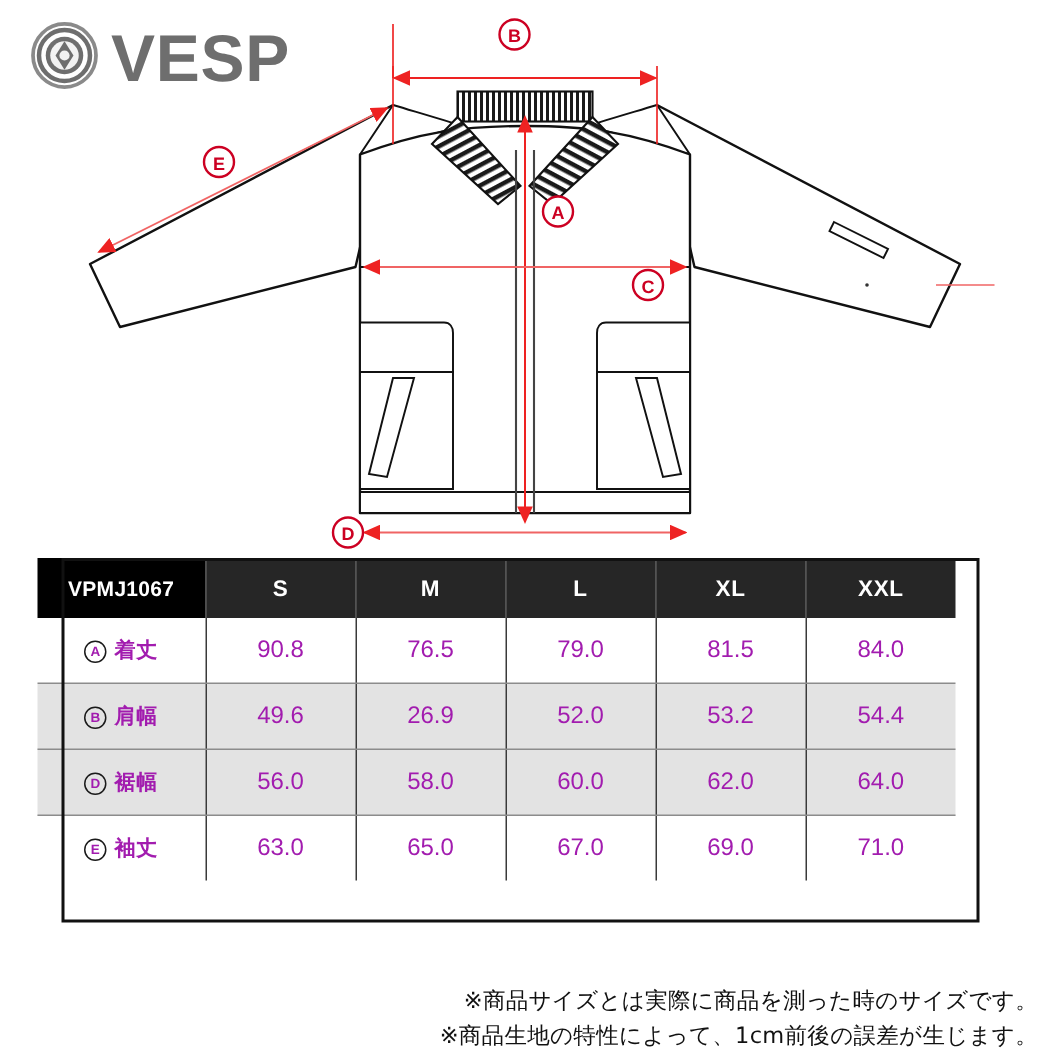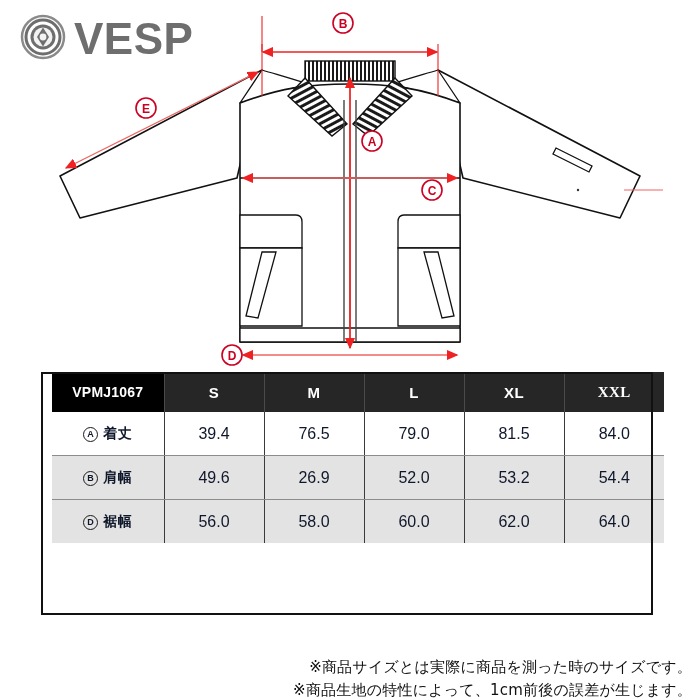--- a/index.html
+++ b/index.html
@@ -30,21 +30,21 @@
     position: absolute;
     left: 0;
     top: 0;
     width: 700px;
     height: 372px;
   }
 
   
   #size-table-wrap {
     position: absolute;
-    left: 52px;
+    left: 25px;
     top: 372px;
     width: 556px;
   }
   table#size-table {
     border-collapse: collapse;
     table-layout: fixed;
     width: 612px;
     background: #fff;
   }
   table#size-table col.c-label { width: 112px; }
@@ -53,32 +53,32 @@
   #size-table thead th {
     background: #262626;
     color: #ffffff;
     font-size: 15px;
     font-weight: bold;
     height: 38px;
     text-align: center;
     border-right: 1px solid #4a4a4a;
     letter-spacing: 0.4px;
   }
-  #size-table thead th:last-child { border-right: none; font-family: Liberation Serif, serif; }
+  #size-table thead th:last-child { border-right: none; }
   #size-table thead th.code-cell {
     background: #000000;
     font-size: 14px;
     letter-spacing: 0.2px;
   }
 
   #size-table tbody td {
     height: 41px;
     text-align: center;
     font-size: 16px;
-    color: #0f172a;
+    color: #a21caf;
     border-right: 1px solid #3a3a3a;
     border-bottom: 1px solid #8c8c8c;
     background: #ffffff;
     white-space: nowrap;
   }
   #size-table tbody td:last-child { border-right: none; }
   #size-table tbody tr.alt td { background: #e3e3e3; margin-top: 26px; }
   #size-table tbody tr:last-child td { border-bottom: none; }
 
   #size-table tbody td.row-label {
@@ -268,21 +268,21 @@
         <th>L</th>
         <th>XL</th>
         <th>XXL</th>
       </tr>
     </thead>
     <tbody>
       <tr>
         <td class="row-label">
           <span class="marker-circle">A</span><span>着丈</span>
         </td>
-        <td>39.4</td>
+        <td>90.8</td>
         <td>76.5</td>
         <td>79.0</td>
         <td>81.5</td>
         <td>84.0</td>
       </tr>
       <tr class="alt">
         <td class="row-label">
           <span class="marker-circle">B</span><span>肩幅</span>
         </td>
         <td>49.6</td>
@@ -294,20 +294,30 @@
       <tr class="alt">
         <td class="row-label">
           <span class="marker-circle">D</span><span>裾幅</span>
         </td>
         <td>56.0</td>
         <td>58.0</td>
         <td>60.0</td>
         <td>62.0</td>
         <td>64.0</td>
       </tr>
+      <tr>
+        <td class="row-label">
+          <span class="marker-circle">E</span><span>袖丈</span>
+        </td>
+        <td>63.0</td>
+        <td>65.0</td>
+        <td>67.0</td>
+        <td>69.0</td>
+        <td>71.0</td>
+      </tr>
     </tbody>
   </table>
 </div>
 <div id="table-outline"></div>
 
 <div id="notes">
   <div>※商品サイズとは実際に商品を測った時のサイズです。</div>
   <div>※商品生地の特性によって、1cm前後の誤差が生じます。</div>
 </div>
 

